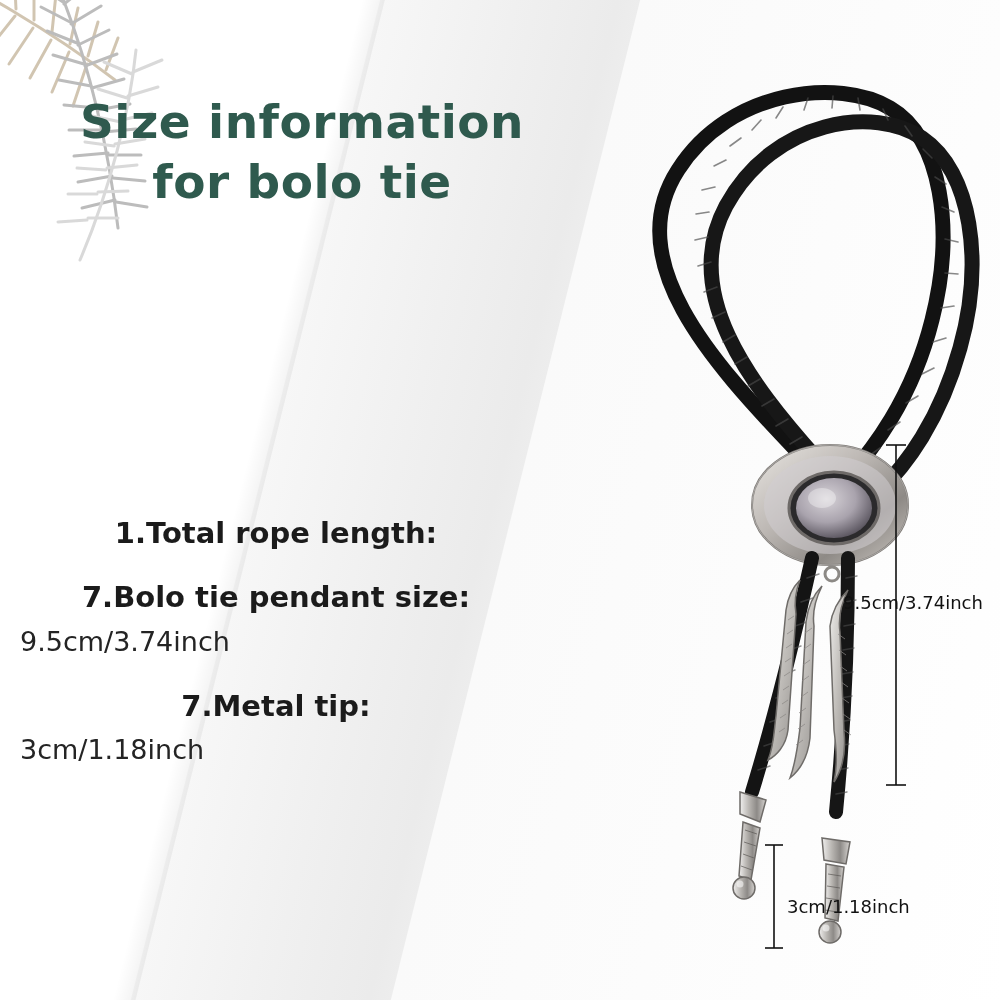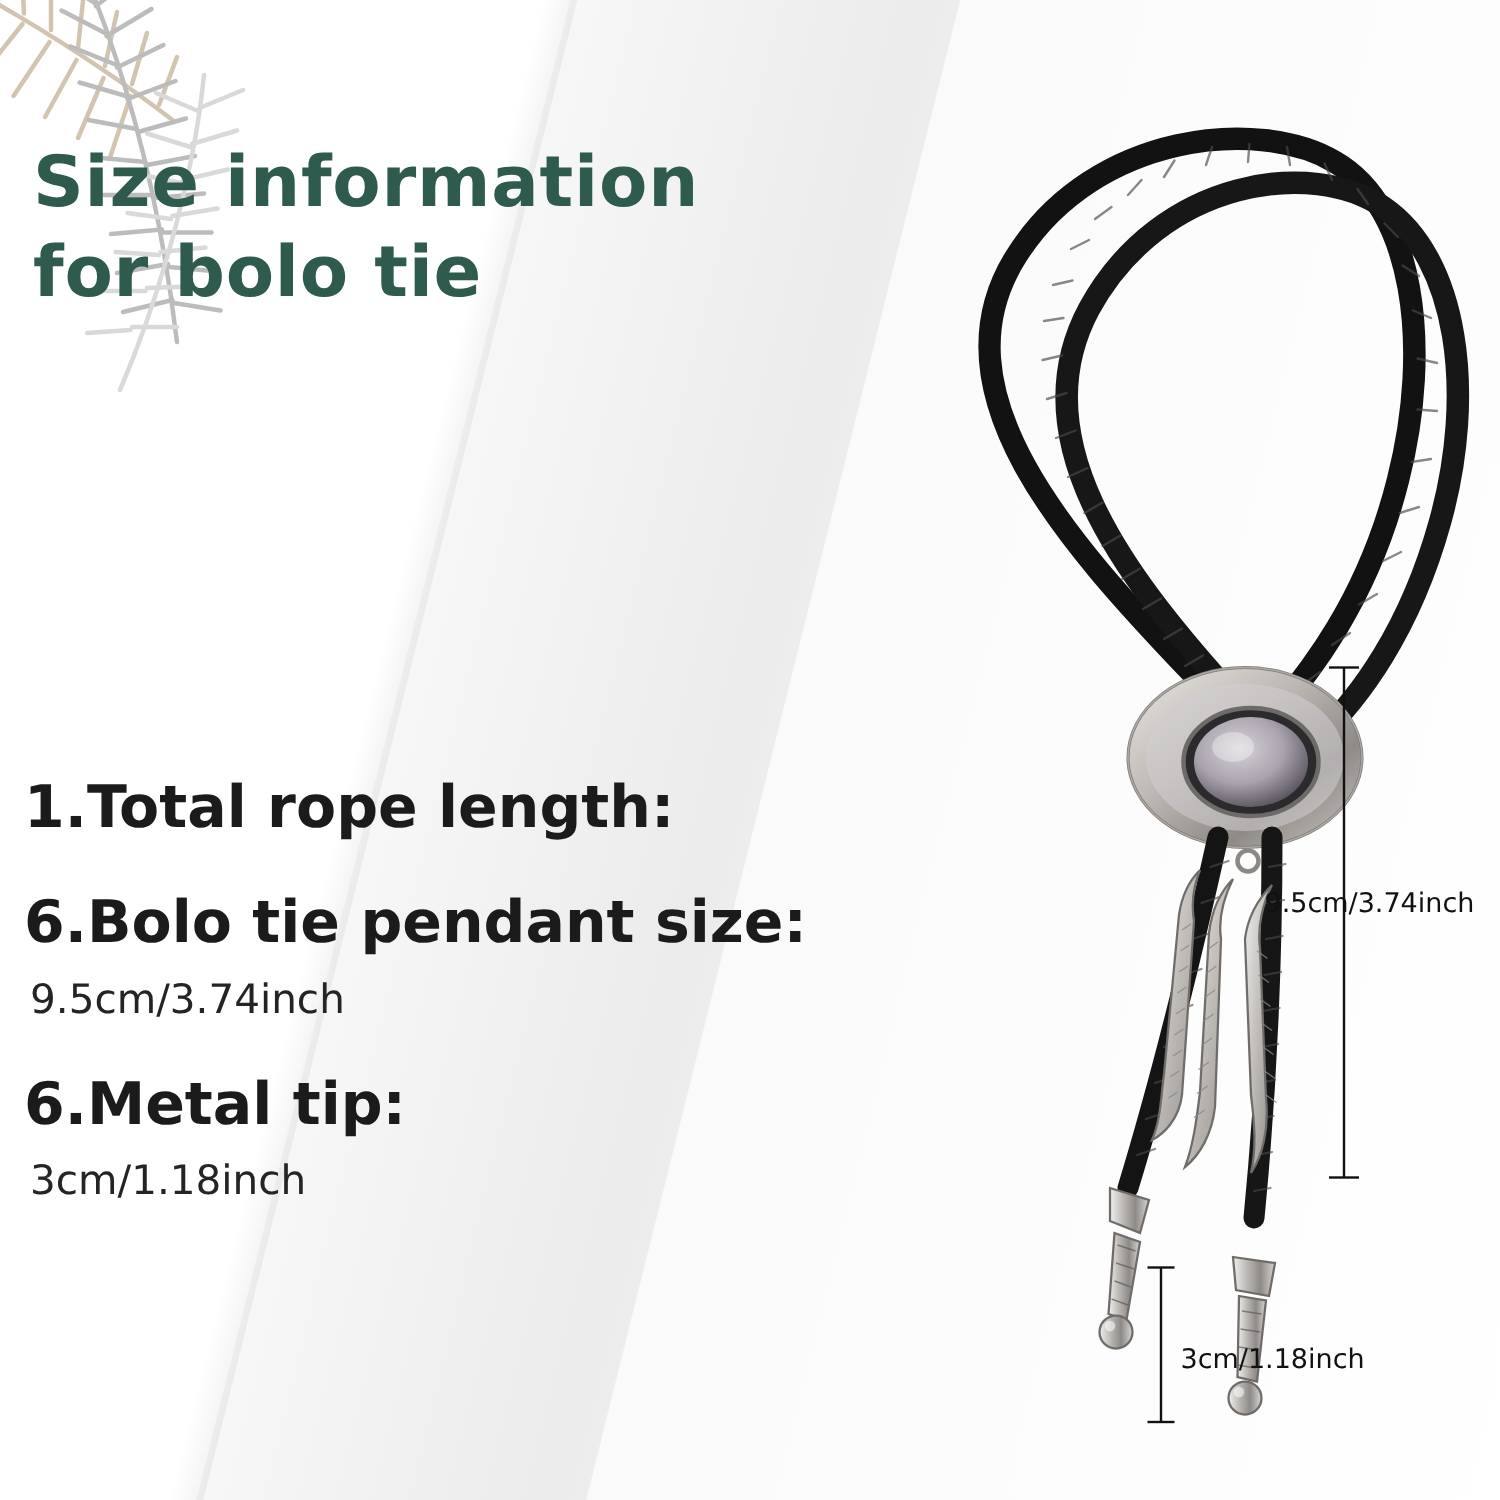--- a/index.html
+++ b/index.html
@@ -70,39 +70,41 @@
     left: 22px;
     top: 92px;
     width: 560px;
     color: #2f5a4e;
     font-family: "DejaVu Sans", sans-serif;
     font-weight: bold;
     font-size: 47px;
     line-height: 1.28;
     letter-spacing: 0.5px;
     white-space: pre-line;
+    text-align: center;
   }
 
   
   .specs {
     position: absolute;
     left: 16px;
     top: 515px;
     width: 520px;
   }
   .spec-item {
     margin-bottom: 28px;
   }
   .spec-head {
     font-family: "DejaVu Sans", sans-serif;
     font-weight: bold;
-    font-size: 39px;
+    font-size: 29px;
     color: #1b1b1b;
     line-height: 1.25;
     white-space: nowrap;
+    text-align: center;
   }
   .spec-val {
     font-family: "DejaVu Sans", sans-serif;
     font-size: 27px;
     color: #242424;
     line-height: 1.35;
     margin-top: 8px;
     padding-left: 4px;
   }
 
@@ -209,25 +211,25 @@
   </svg>
 
   <div class="title">Size information
 for bolo tie</div>
 
   <div class="specs">
     <div class="spec-item">
       <div class="spec-head">1.Total rope length:</div>
     </div>
     <div class="spec-item">
-      <div class="spec-head">6.Bolo tie pendant size:</div>
+      <div class="spec-head">7.Bolo tie pendant size:</div>
       <div class="spec-val">9.5cm/3.74inch</div>
     </div>
     <div class="spec-item">
-      <div class="spec-head">6.Metal tip:</div>
+      <div class="spec-head">7.Metal tip:</div>
       <div class="spec-val">3cm/1.18inch</div>
     </div>
   </div>
 
   <svg class="product" viewBox="0 0 440 950">
     <defs>
       <linearGradient id="cordG" x1="0" y1="0" x2="1" y2="0">
         <stop offset="0%" stop-color="#111"></stop>
         <stop offset="45%" stop-color="#3a3a3a"></stop>
         <stop offset="100%" stop-color="#0b0b0b"></stop>

